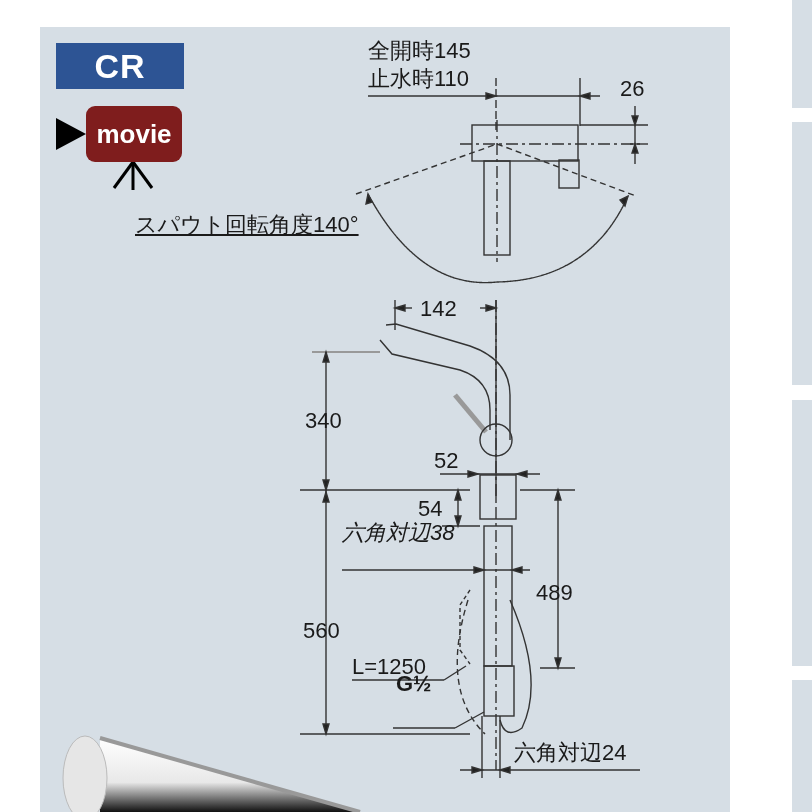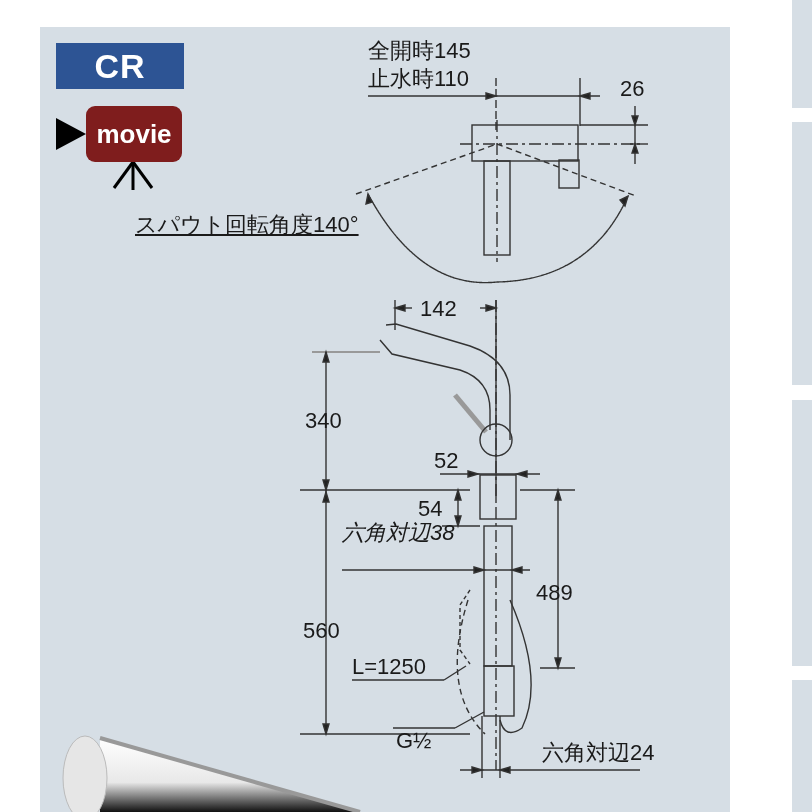--- a/index.html
+++ b/index.html
@@ -135,14 +135,14 @@
 <div class="lbl" style="left:135px;top:214px;text-decoration:underline;">スパウト回転角度140°</div>
 
 <div class="lbl" style="left:420px;top:298px;">142</div>
 <div class="lbl" style="left:305px;top:410px;">340</div>
 <div class="lbl" style="left:434px;top:450px;">52</div>
 <div class="lbl" style="left:418px;top:498px;">54</div>
 <div class="lbl" style="left:342px;top:522px;font-style:italic;">六角対辺38</div>
 <div class="lbl" style="left:303px;top:600px;margin-top:20px;">560</div>
 <div class="lbl" style="left:536px;top:582px;">489</div>
 <div class="lbl" style="left:352px;top:656px;">L=1250</div>
-<div class="lbl" style="left:396px;top:730px;">G½</div>
-<div class="lbl" style="left:542px;top:742px;">六角対辺24</div>
+<div class="lbl" style="left:396px;top:673px;font-weight:bold;">G½</div>
+<div class="lbl" style="left:514px;top:742px;">六角対辺24</div>
 
 </body></html>

